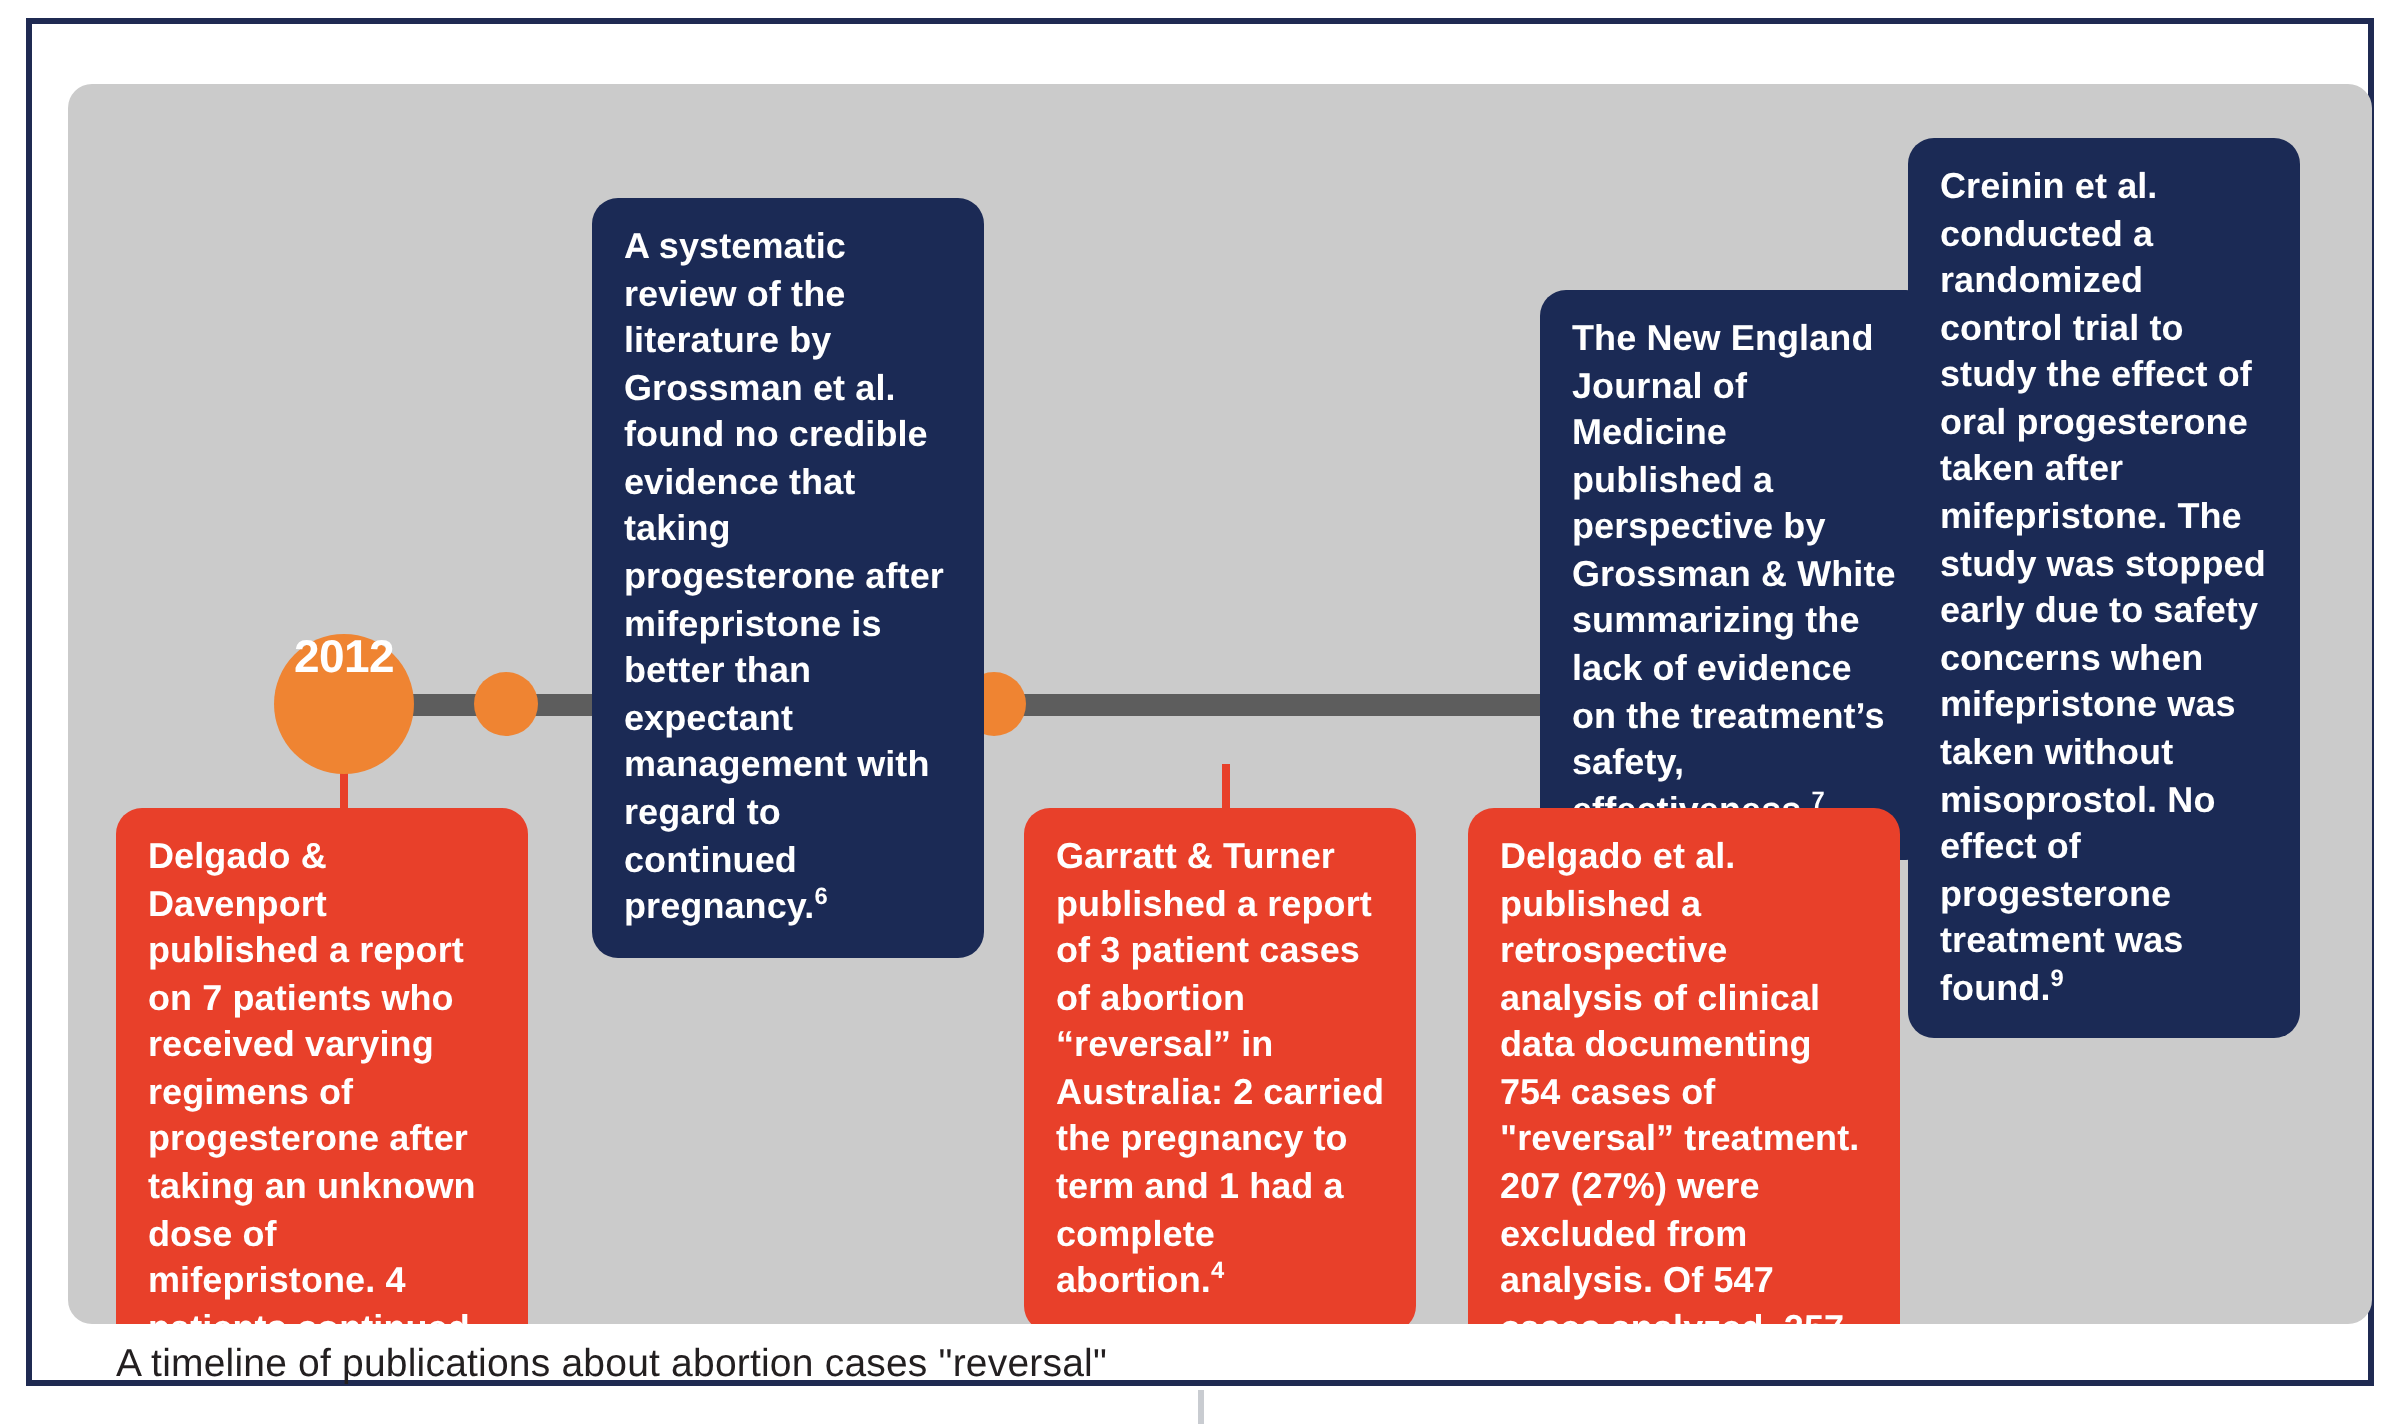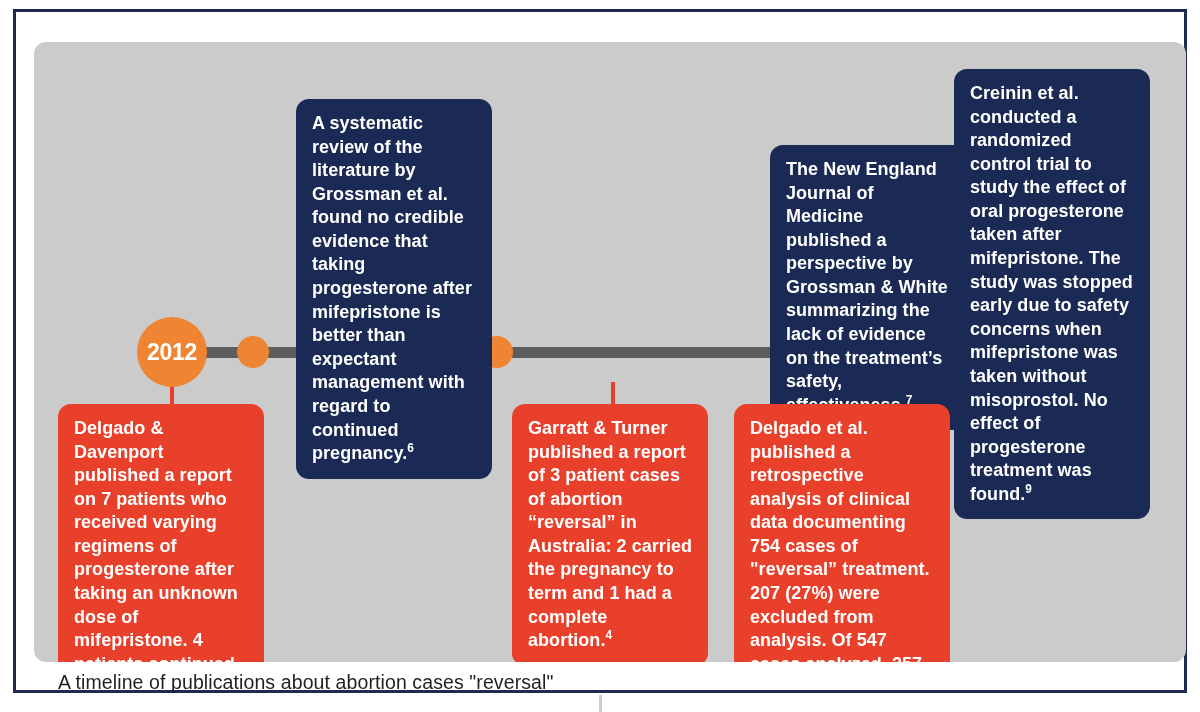--- a/index.html
+++ b/index.html
@@ -73,21 +73,20 @@
     height: 11px;
     border-radius: 1px;
   }
 
   
   .node {
     position: absolute;
     border-radius: 50%;
     background: #ef8432;
     display: flex;
-    align-items: center;
     justify-content: center;
   }
   .node.year {
     width: 70px;
     height: 70px;
   }
   .node.dot {
     width: 32px;
     height: 32px;
   }

